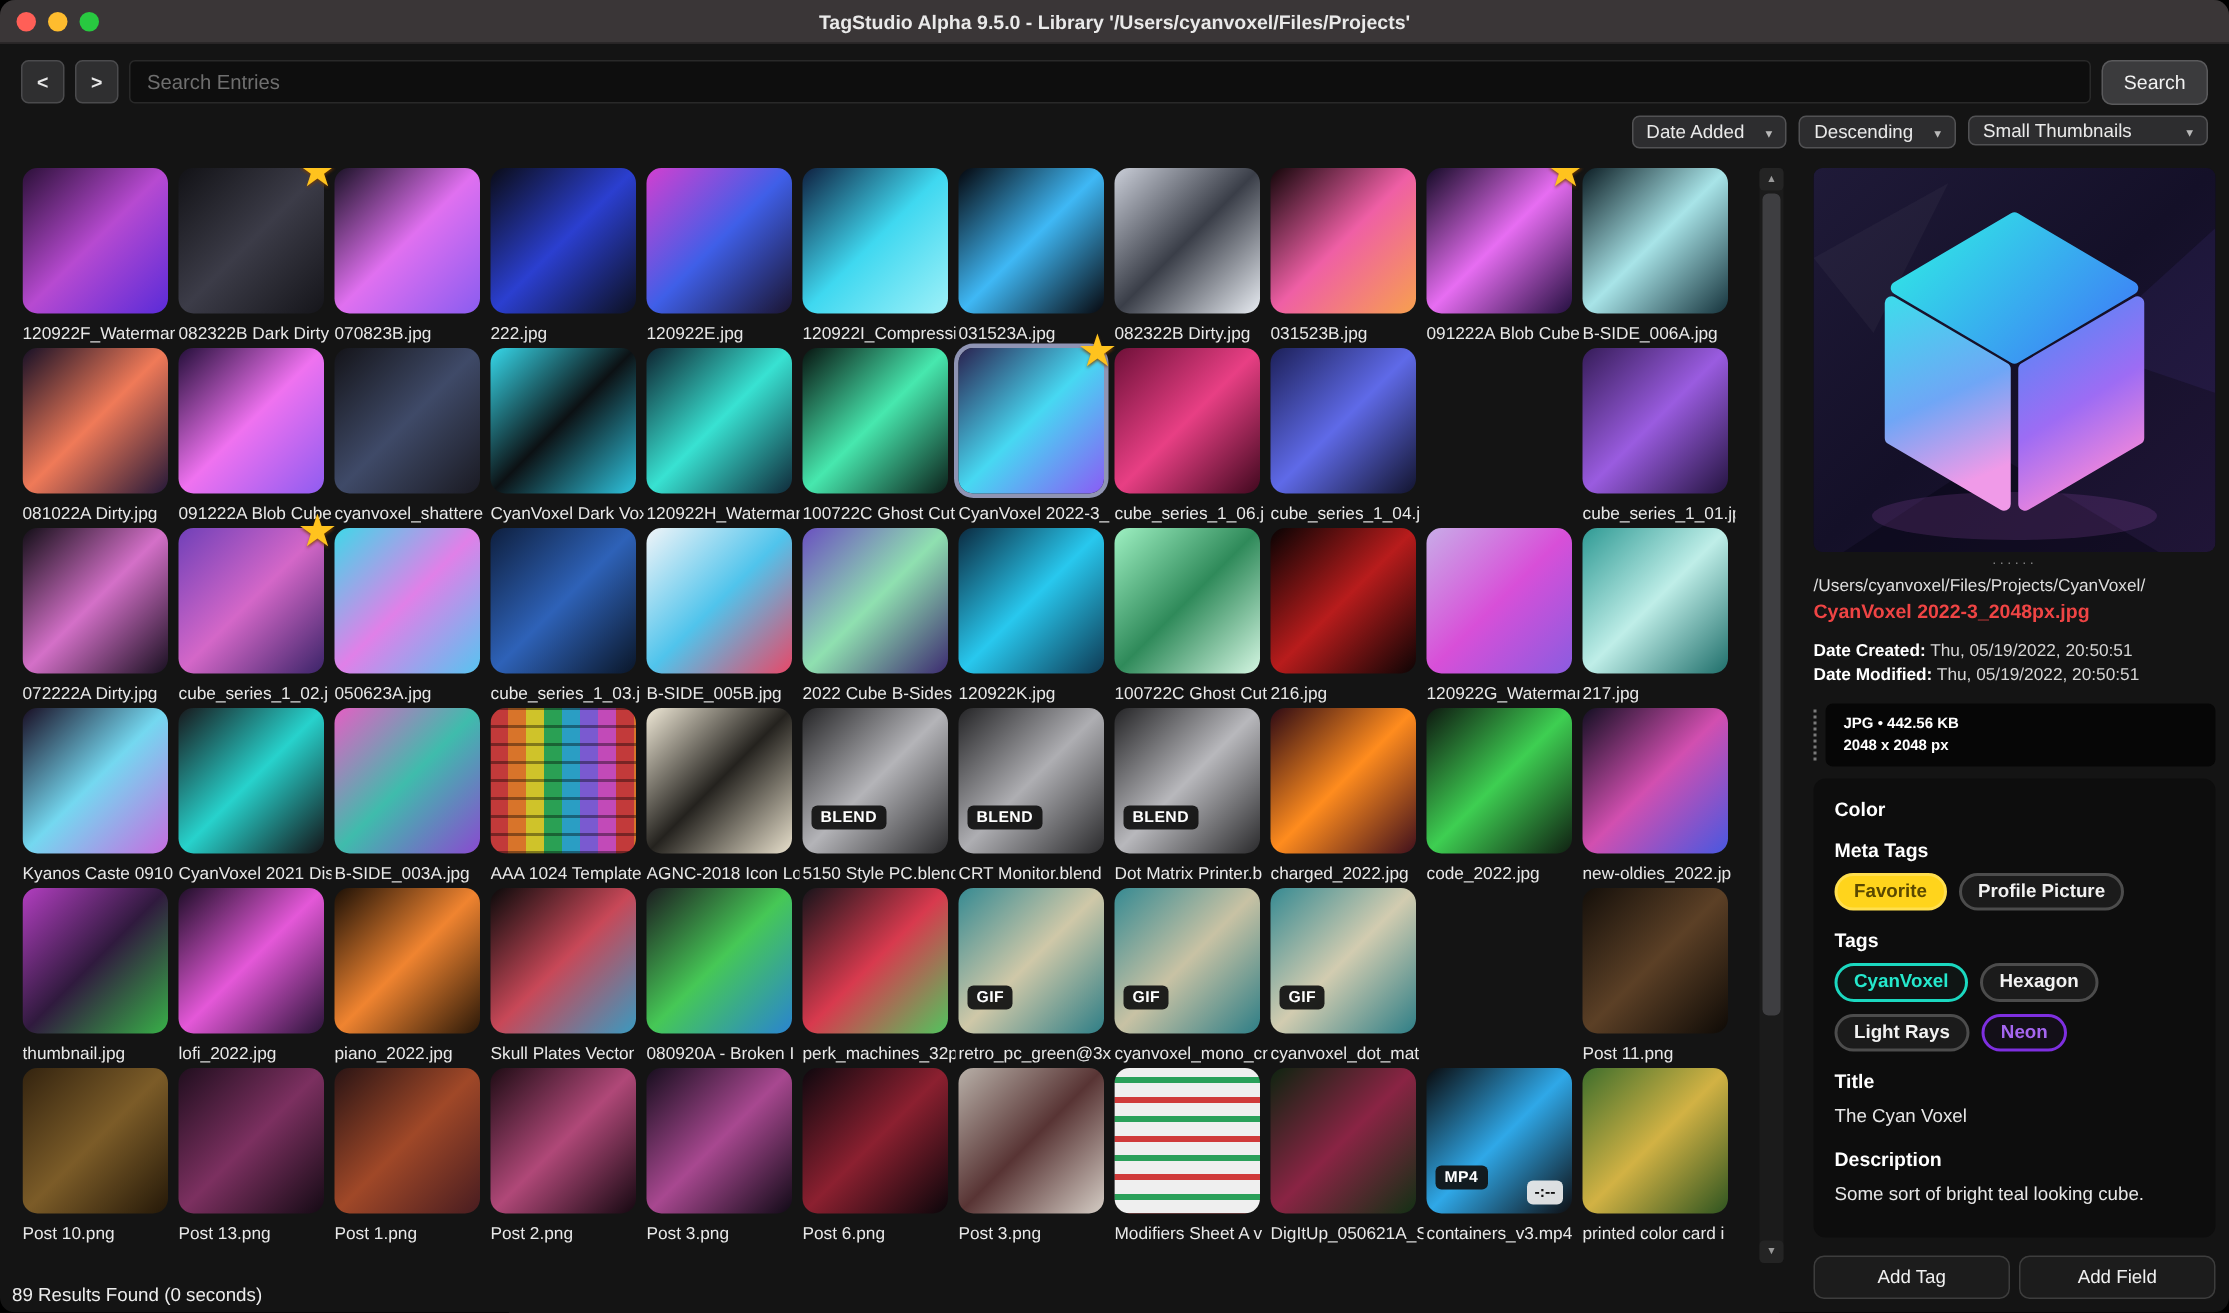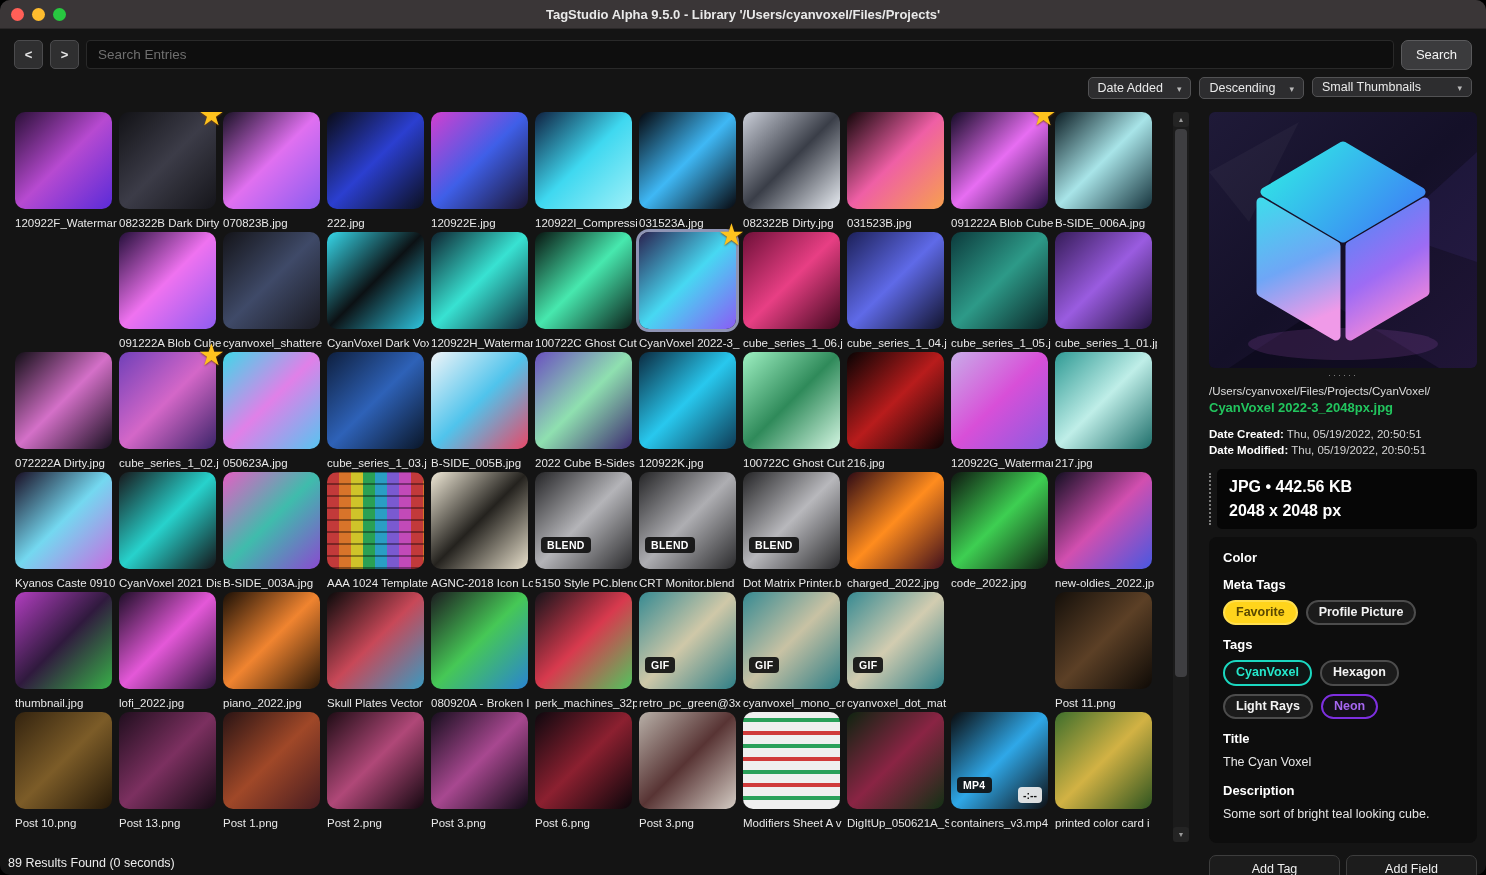--- a/index.html
+++ b/index.html
@@ -41,24 +41,24 @@
   .scrollbar{position:absolute;left:1173px;top:112px;width:16px;height:730px;background:#1b1b1b;border-radius:3px;}
   .sb-btn{height:15px;color:#999;font-size:7px;text-align:center;line-height:15px;background:#242424;border-radius:3px;}
   .sb-down{position:absolute;bottom:0;left:0;right:0;}
   .sb-thumb{position:absolute;top:17px;left:2px;width:12px;height:548px;background:#3e3e41;border-radius:4px;}
 
   
   .panel{position:absolute;left:1209px;top:112px;width:268px;color:#ddd;}
   .preview{width:268px;height:256px;border-radius:6px;overflow:hidden;background:#100d20;}
   .handle-dots{text-align:center;color:#8a8a8a;font-size:9px;letter-spacing:2px;line-height:10px;margin:2px 0 4px;}
   .path{font-size:11.5px;color:#dedede;line-height:1.3;word-break:break-all;}
-  .fname-big{font-size:13px;font-weight:bold;color:#22c55e;margin:1px 0 11px;}
+  .fname-big{font-size:13px;font-weight:bold;color:#ef4444;margin:1px 0 11px;}
   .dateline{font-size:11.5px;color:#d6d6d6;line-height:1.42;}
   .dateline b{color:#fff;}
-  .info-box{margin-top:10px;background:#060606;border-radius:5px;padding:6px 10px 6px 12px;color:#fff;font-weight:bold;font-size:16px;line-height:1.5;position:relative;margin-left:8px;}
+  .info-box{margin-top:10px;background:#060606;border-radius:5px;padding:6px 10px 6px 12px;color:#fff;font-weight:bold;font-size:10px;line-height:1.5;position:relative;margin-left:8px;}
   .info-box::before{content:"";position:absolute;left:-8px;top:4px;bottom:4px;border-left:2px dotted #7a7a7a;}
   .fields-box{margin-top:8px;background:#0d0d0d;border-radius:8px;padding:13px 14px;height:280px;box-sizing:content-box;}
   .fheading{font-size:13px;font-weight:bold;color:#fff;margin:12px 0 8px;}
   .fheading:first-child{margin-top:0;}
   .chiprow{display:flex;flex-wrap:wrap;gap:8px;}
   .chip{border-radius:14px;padding:3px 11px;font-size:12.5px;font-weight:bold;border:2px solid transparent;line-height:1.25;}
   .chip-cyan{background:#15dfc6;color:#0a4a44;border-color:#2cead2;}
   .chip-neutral{background:#1b1b1b;color:#f2f2f2;border-color:#4c4c4c;}
   .chip-indigo{background:#9a55e8;color:#f6eeff;border-color:#ab6ef2;}
   .chip-yellow{background:#ffd41c;color:#5a4800;border-color:#ffdf4e;}
@@ -149,20 +149,24 @@
       <div class="cell" style="left: 936px; top: 0px;">
         <div class="thumb" style="background: linear-gradient(135deg, rgb(20, 11, 38), rgb(231, 109, 242), rgb(36, 16, 64));">
           <span class="star">★</span>
         </div>
         <div class="fname">091222A Blob Cube</div>
       </div>
       <div class="cell" style="left: 1040px; top: 0px;">
         <div class="thumb" style="background: linear-gradient(135deg, rgb(12, 29, 36), rgb(168, 228, 232), rgb(22, 51, 60));"></div>
         <div class="fname">B-SIDE_006A.jpg</div>
       </div>
+      <div class="cell" style="left: 0px; top: 120px;">
+        <div class="thumb" style="background: linear-gradient(135deg, rgb(23, 16, 38), rgb(240, 122, 88), rgb(36, 24, 56));"></div>
+        <div class="fname">081022A Dirty.jpg</div>
+      </div>
       <div class="cell" style="left: 104px; top: 120px;">
         <div class="thumb" style="background: linear-gradient(135deg, rgb(36, 15, 58), rgb(239, 114, 240), rgb(143, 92, 240));"></div>
         <div class="fname">091222A Blob Cube</div>
       </div>
       <div class="cell" style="left: 208px; top: 120px;">
         <div class="thumb" style="background: linear-gradient(135deg, rgb(20, 20, 25), rgb(63, 74, 104), rgb(26, 26, 34));"></div>
         <div class="fname">cyanvoxel_shattere</div>
       </div>
       <div class="cell" style="left: 312px; top: 120px;">
         <div class="thumb" style="background: linear-gradient(135deg, rgb(54, 216, 234), rgb(12, 17, 20), rgb(46, 196, 222));"></div>
@@ -182,24 +186,20 @@
         </div>
         <div class="fname">CyanVoxel 2022-3_</div>
       </div>
       <div class="cell" style="left: 728px; top: 120px;">
         <div class="thumb" style="background: linear-gradient(135deg, rgb(110, 16, 56), rgb(232, 63, 132), rgb(64, 8, 30));"></div>
         <div class="fname">cube_series_1_06.j</div>
       </div>
       <div class="cell" style="left: 832px; top: 120px;">
         <div class="thumb" style="background: linear-gradient(135deg, rgb(28, 32, 88), rgb(95, 106, 232), rgb(18, 20, 46));"></div>
         <div class="fname">cube_series_1_04.j</div>
-      </div>
-      <div class="cell" style="left: 936px; top: 120px;">
-        <div class="thumb" style="background: linear-gradient(135deg, rgb(12, 58, 60), rgb(45, 154, 136), rgb(10, 36, 38));"></div>
-        <div class="fname">cube_series_1_05.j</div>
       </div>
       <div class="cell" style="left: 1040px; top: 120px;">
         <div class="thumb" style="background: linear-gradient(135deg, rgb(53, 28, 88), rgb(154, 92, 224), rgb(36, 20, 64));"></div>
         <div class="fname">cube_series_1_01.jp</div>
       </div>
       <div class="cell" style="left: 0px; top: 240px;">
         <div class="thumb" style="background: linear-gradient(135deg, rgb(18, 14, 22), rgb(212, 112, 200), rgb(24, 16, 32));"></div>
         <div class="fname">072222A Dirty.jpg</div>
       </div>
       <div class="cell" style="left: 104px; top: 240px;">

